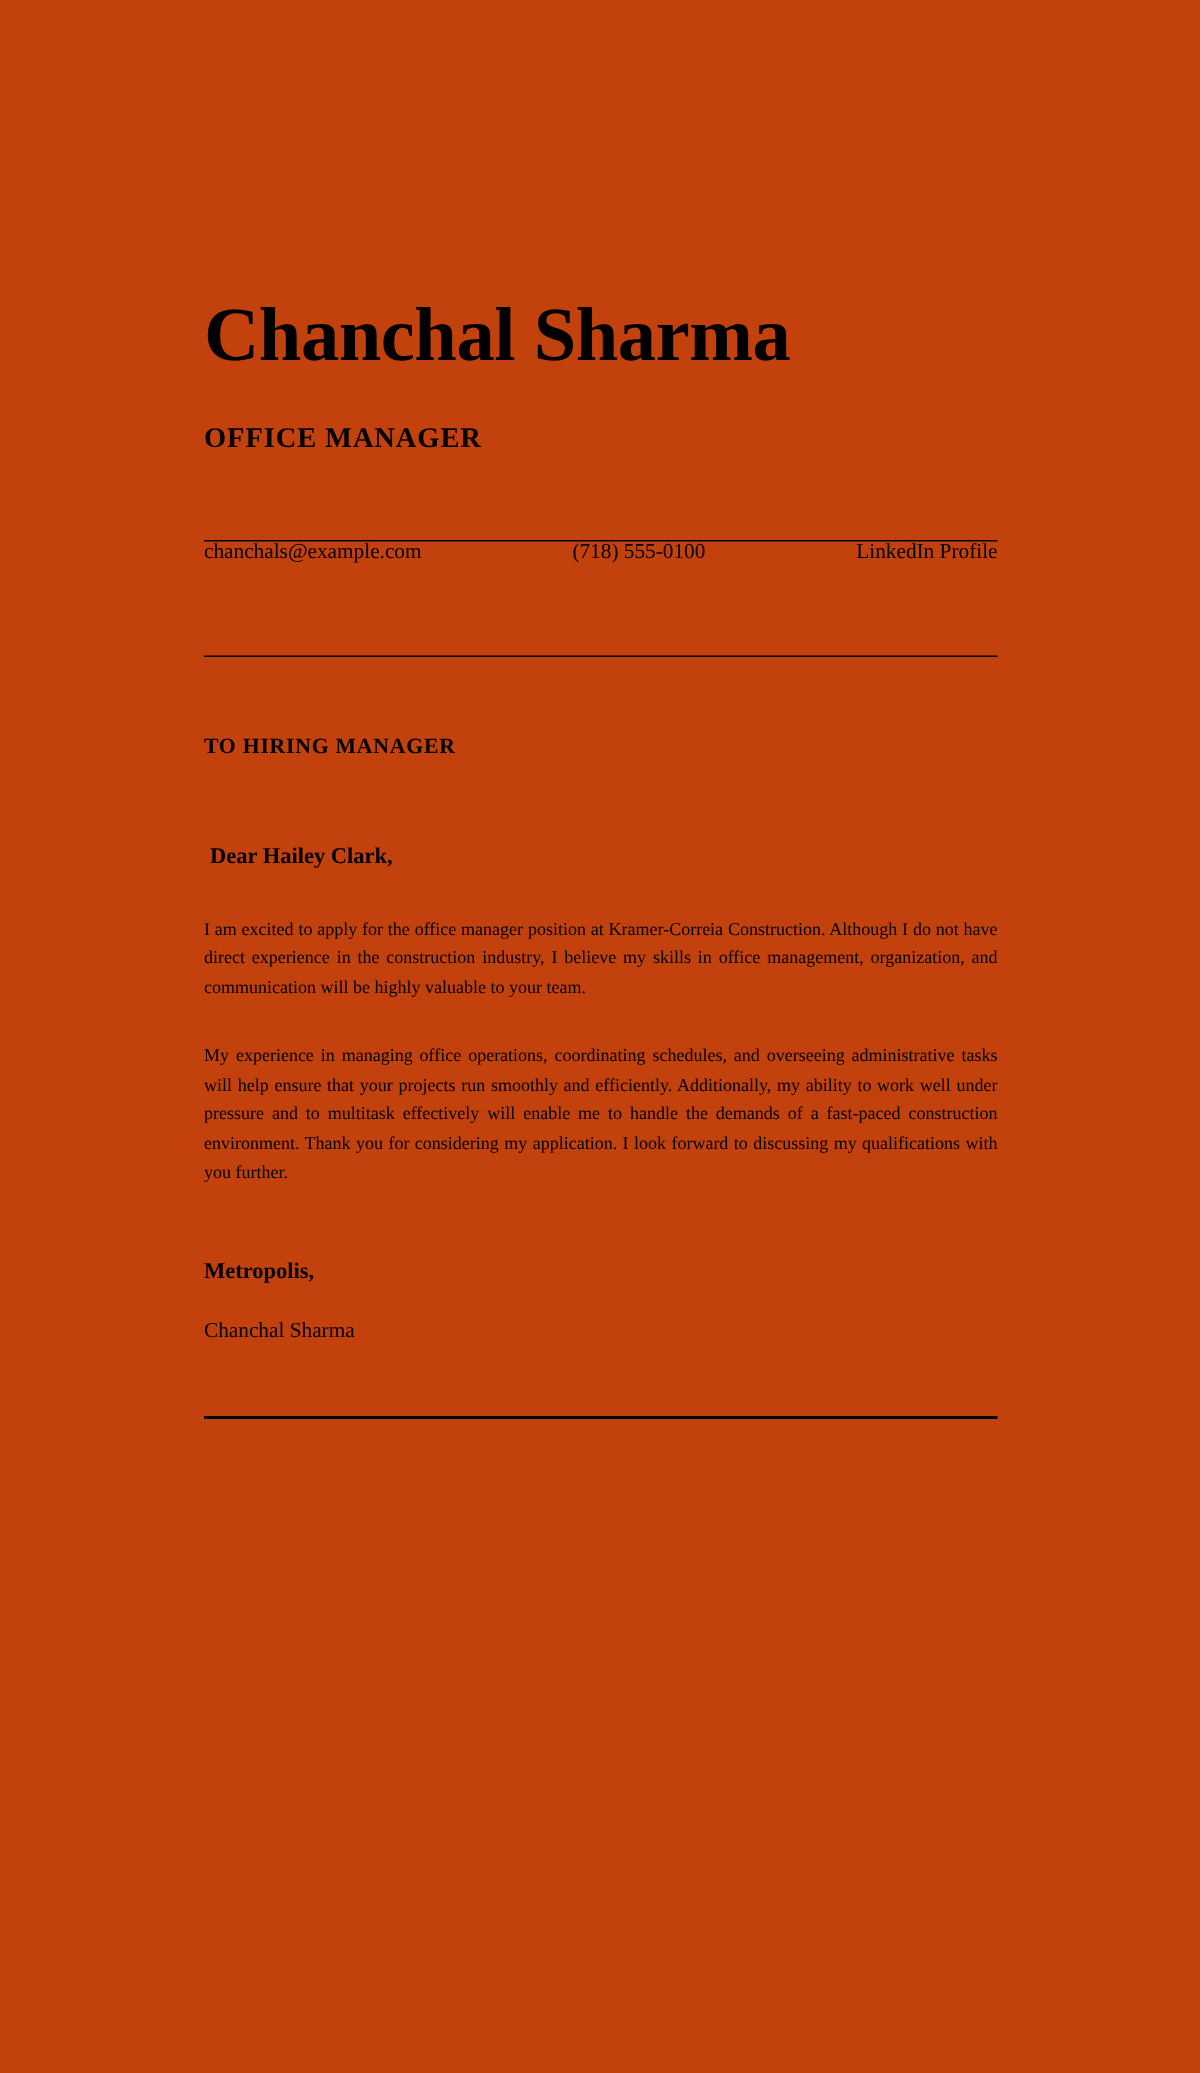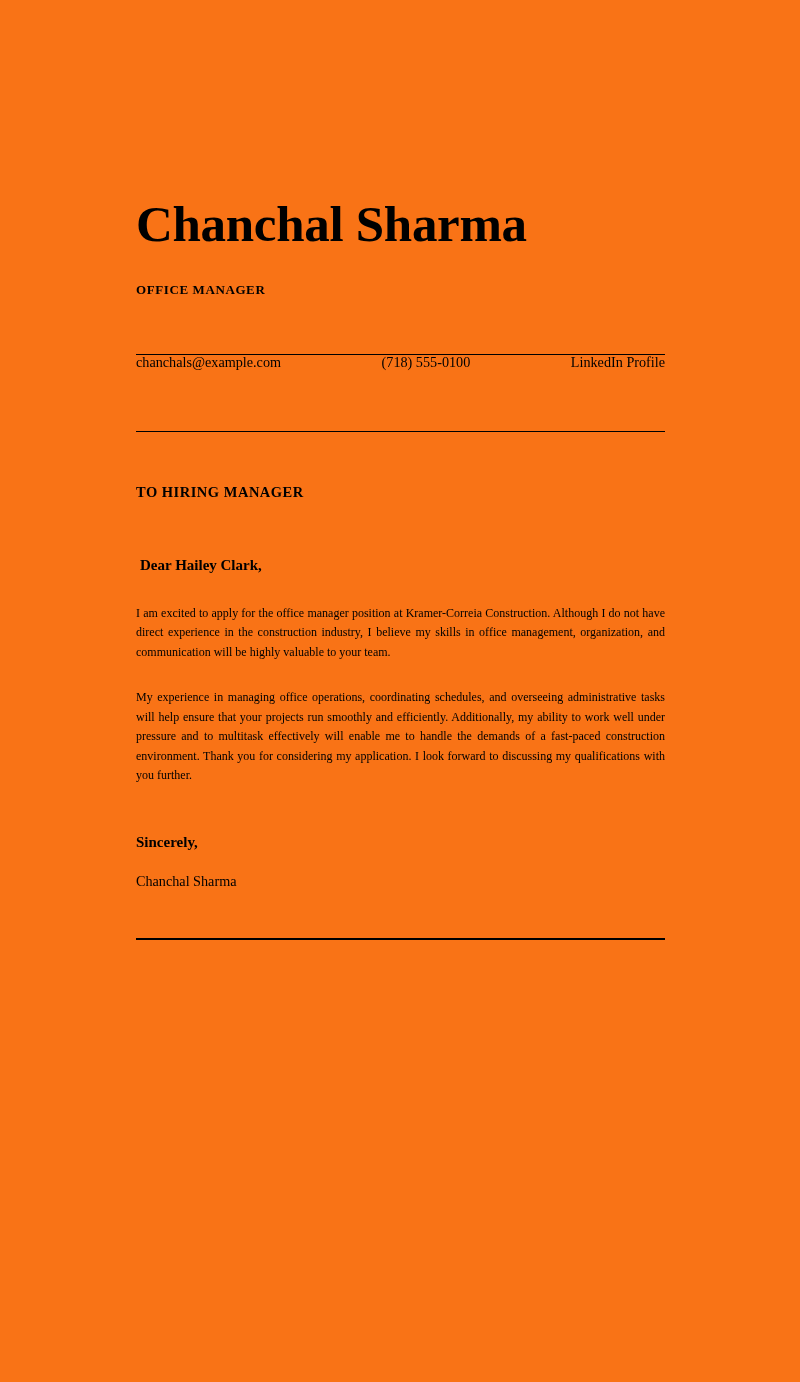--- a/index.html
+++ b/index.html
@@ -12,21 +12,21 @@
     height: 1382px;
     font-family: "Liberation Serif", "DejaVu Serif", serif;
     color: #000000;
     -webkit-font-smoothing: antialiased;
   }
 
   .page {
     position: relative;
     width: 800px;
     height: 1382px;
-    background: #f97316;
+    background: #c2410c;
     box-sizing: border-box;
   }
 
   .sheet {
     position: absolute;
     left: 136px;
     top: 0;
     width: 529px;
   }
 
@@ -36,21 +36,21 @@
   }
   .candidate-name {
     font-size: 51px;
     font-weight: bold;
     line-height: 1.05;
     letter-spacing: -0.3px;
     margin: 0;
     color: #000000;
   }
   .candidate-role {
-    font-size: 13px;
+    font-size: 19px;
     font-weight: bold;
     letter-spacing: 0.6px;
     margin: 0;
     padding-top: 30px;
     color: #000000;
   }
 
   
   .rule {
     width: 529px;
@@ -151,20 +151,20 @@
       <div class="section-heading">TO HIRING MANAGER</div>
     </div>
 
     <div class="letter-block">
       <div class="salutation">Dear Hailey Clark,</div>
       <p class="body-paragraph">I am excited to apply for the office manager position at Kramer-Correia Construction. Although I do not have direct experience in the construction industry, I believe my skills in office management, organization, and communication will be highly valuable to your team.</p>
       <p class="body-paragraph">My experience in managing office operations, coordinating schedules, and overseeing administrative tasks will help ensure that your projects run smoothly and efficiently. Additionally, my ability to work well under pressure and to multitask effectively will enable me to handle the demands of a fast-paced construction environment. Thank you for considering my application. I look forward to discussing my qualifications with you further.</p>
     </div>
 
     <div class="closing-block">
-      <div class="closing-salutation">Sincerely,</div>
+      <div class="closing-salutation">Metropolis,</div>
       <div class="closing-name">Chanchal Sharma</div>
     </div>
 
     <hr class="rule rule-footer">
 
   </div>
 </div>
 
 </body></html>

